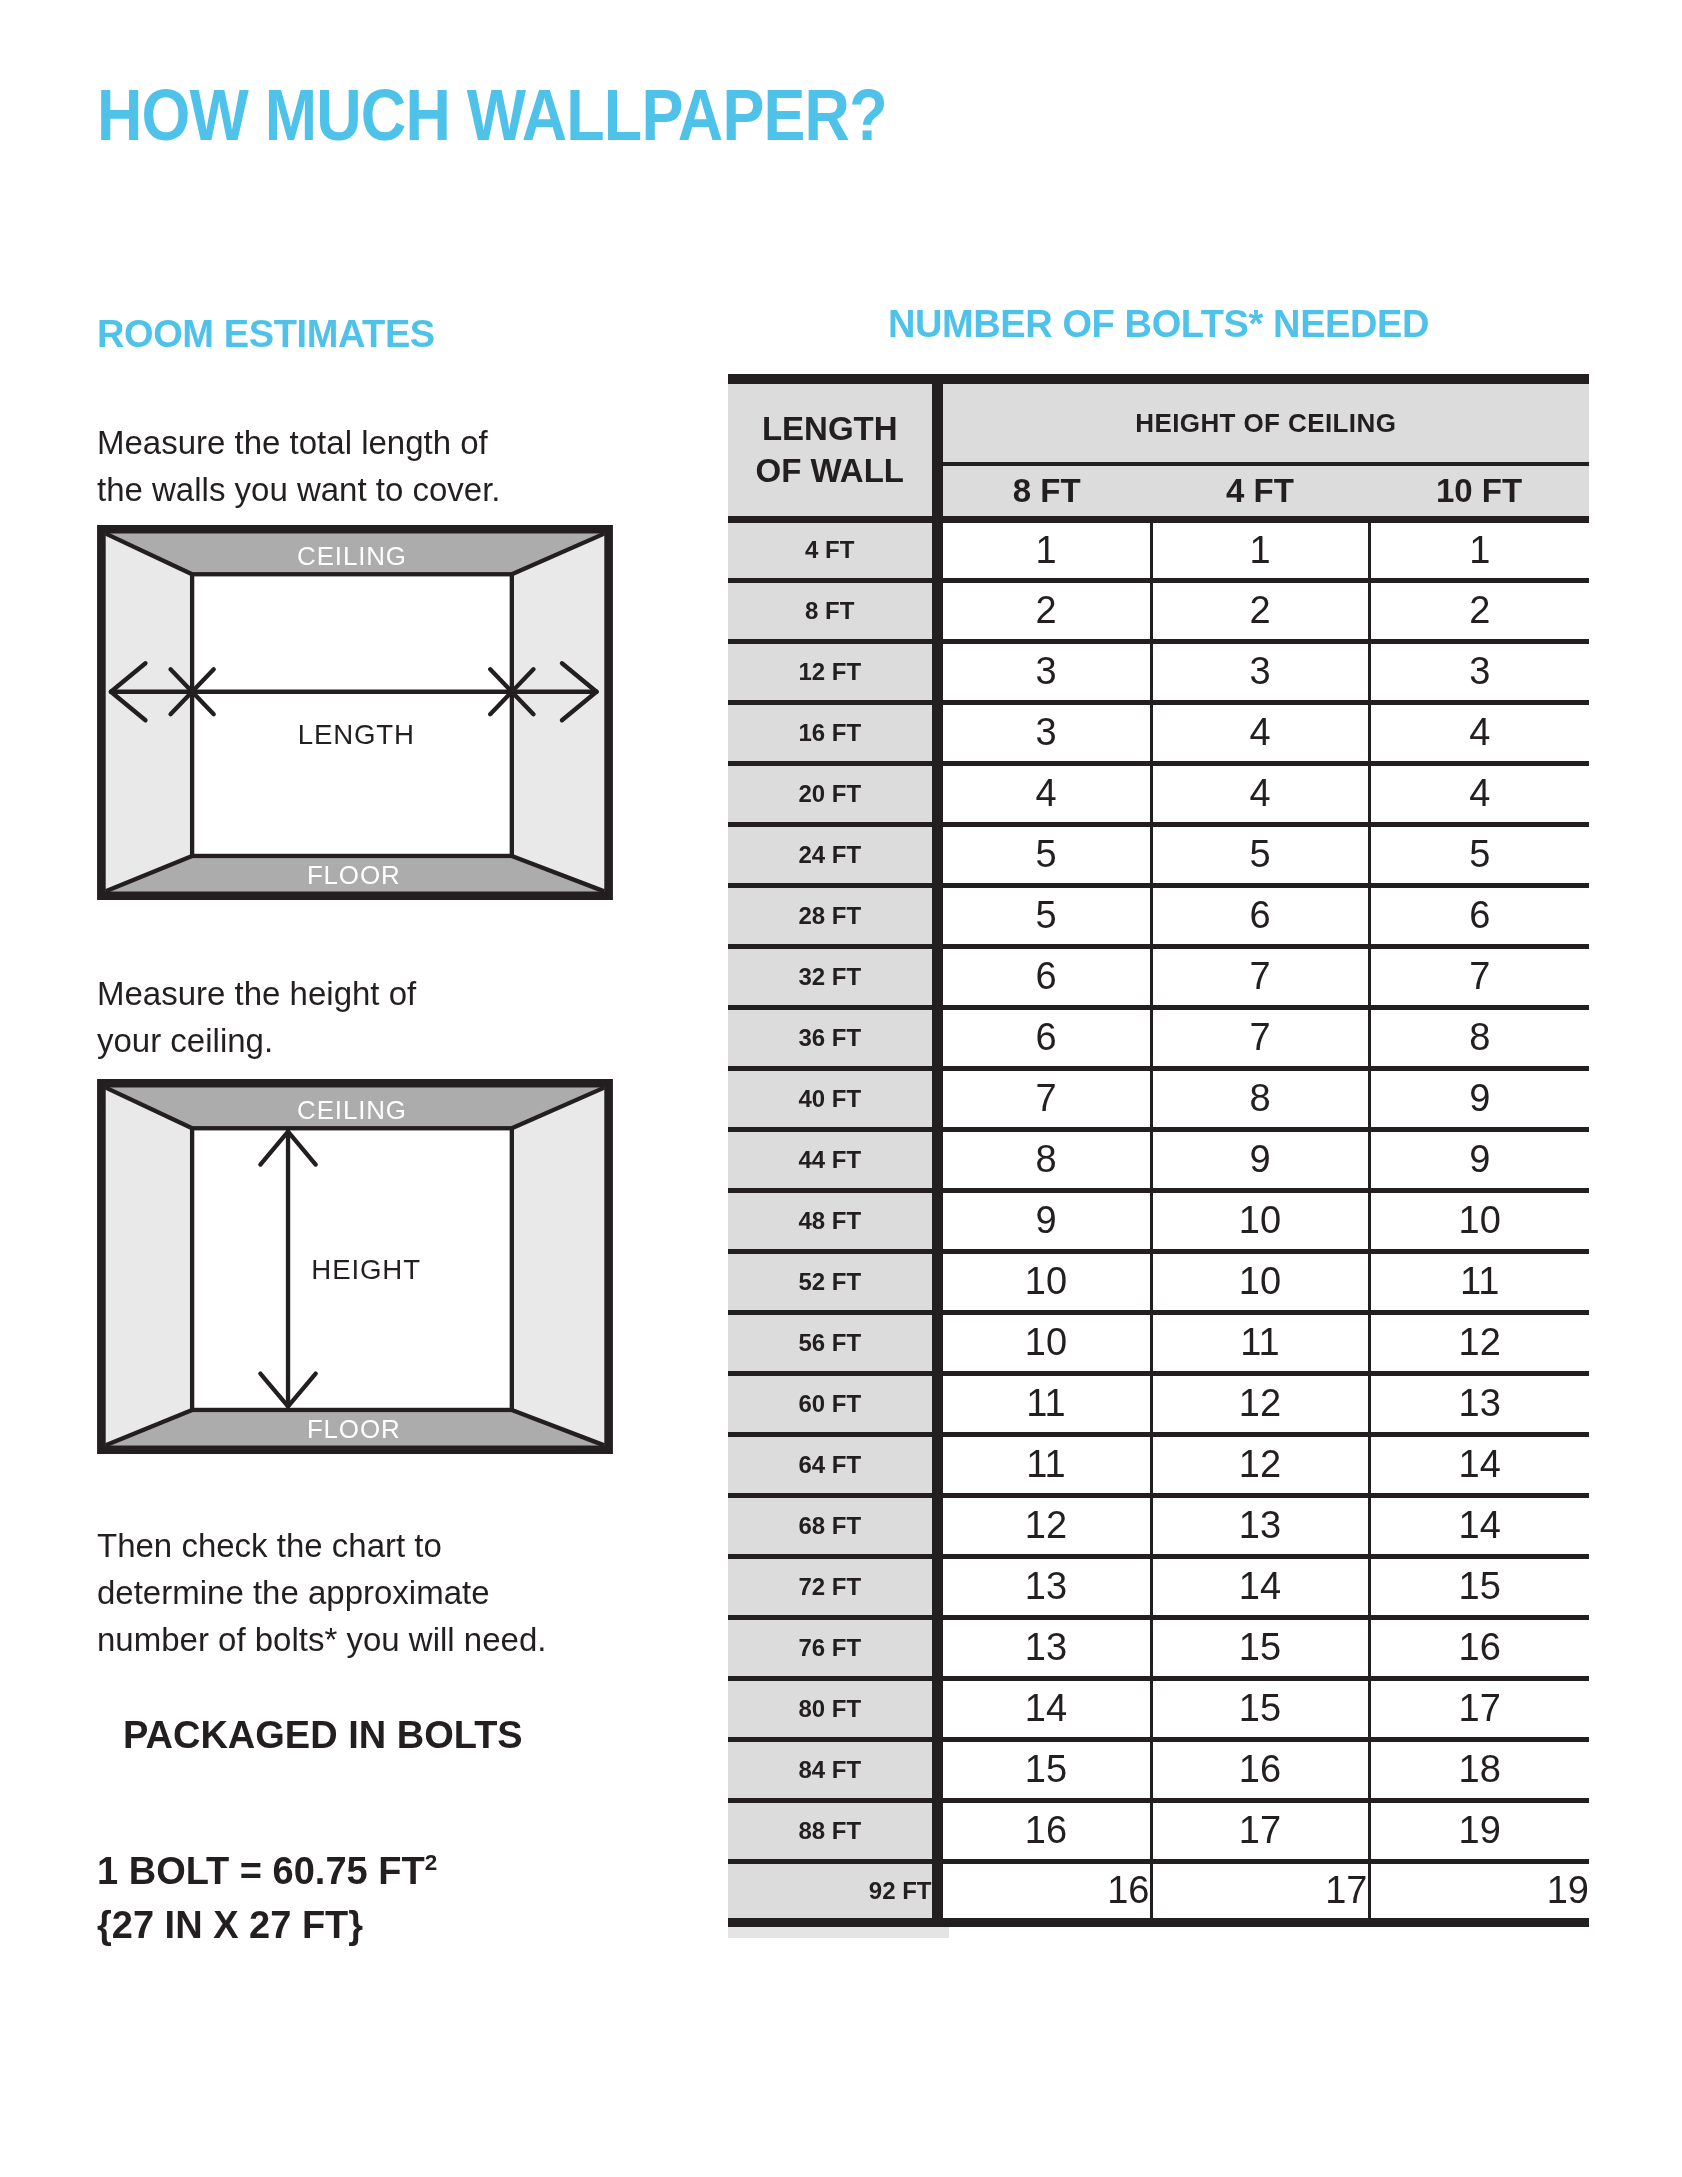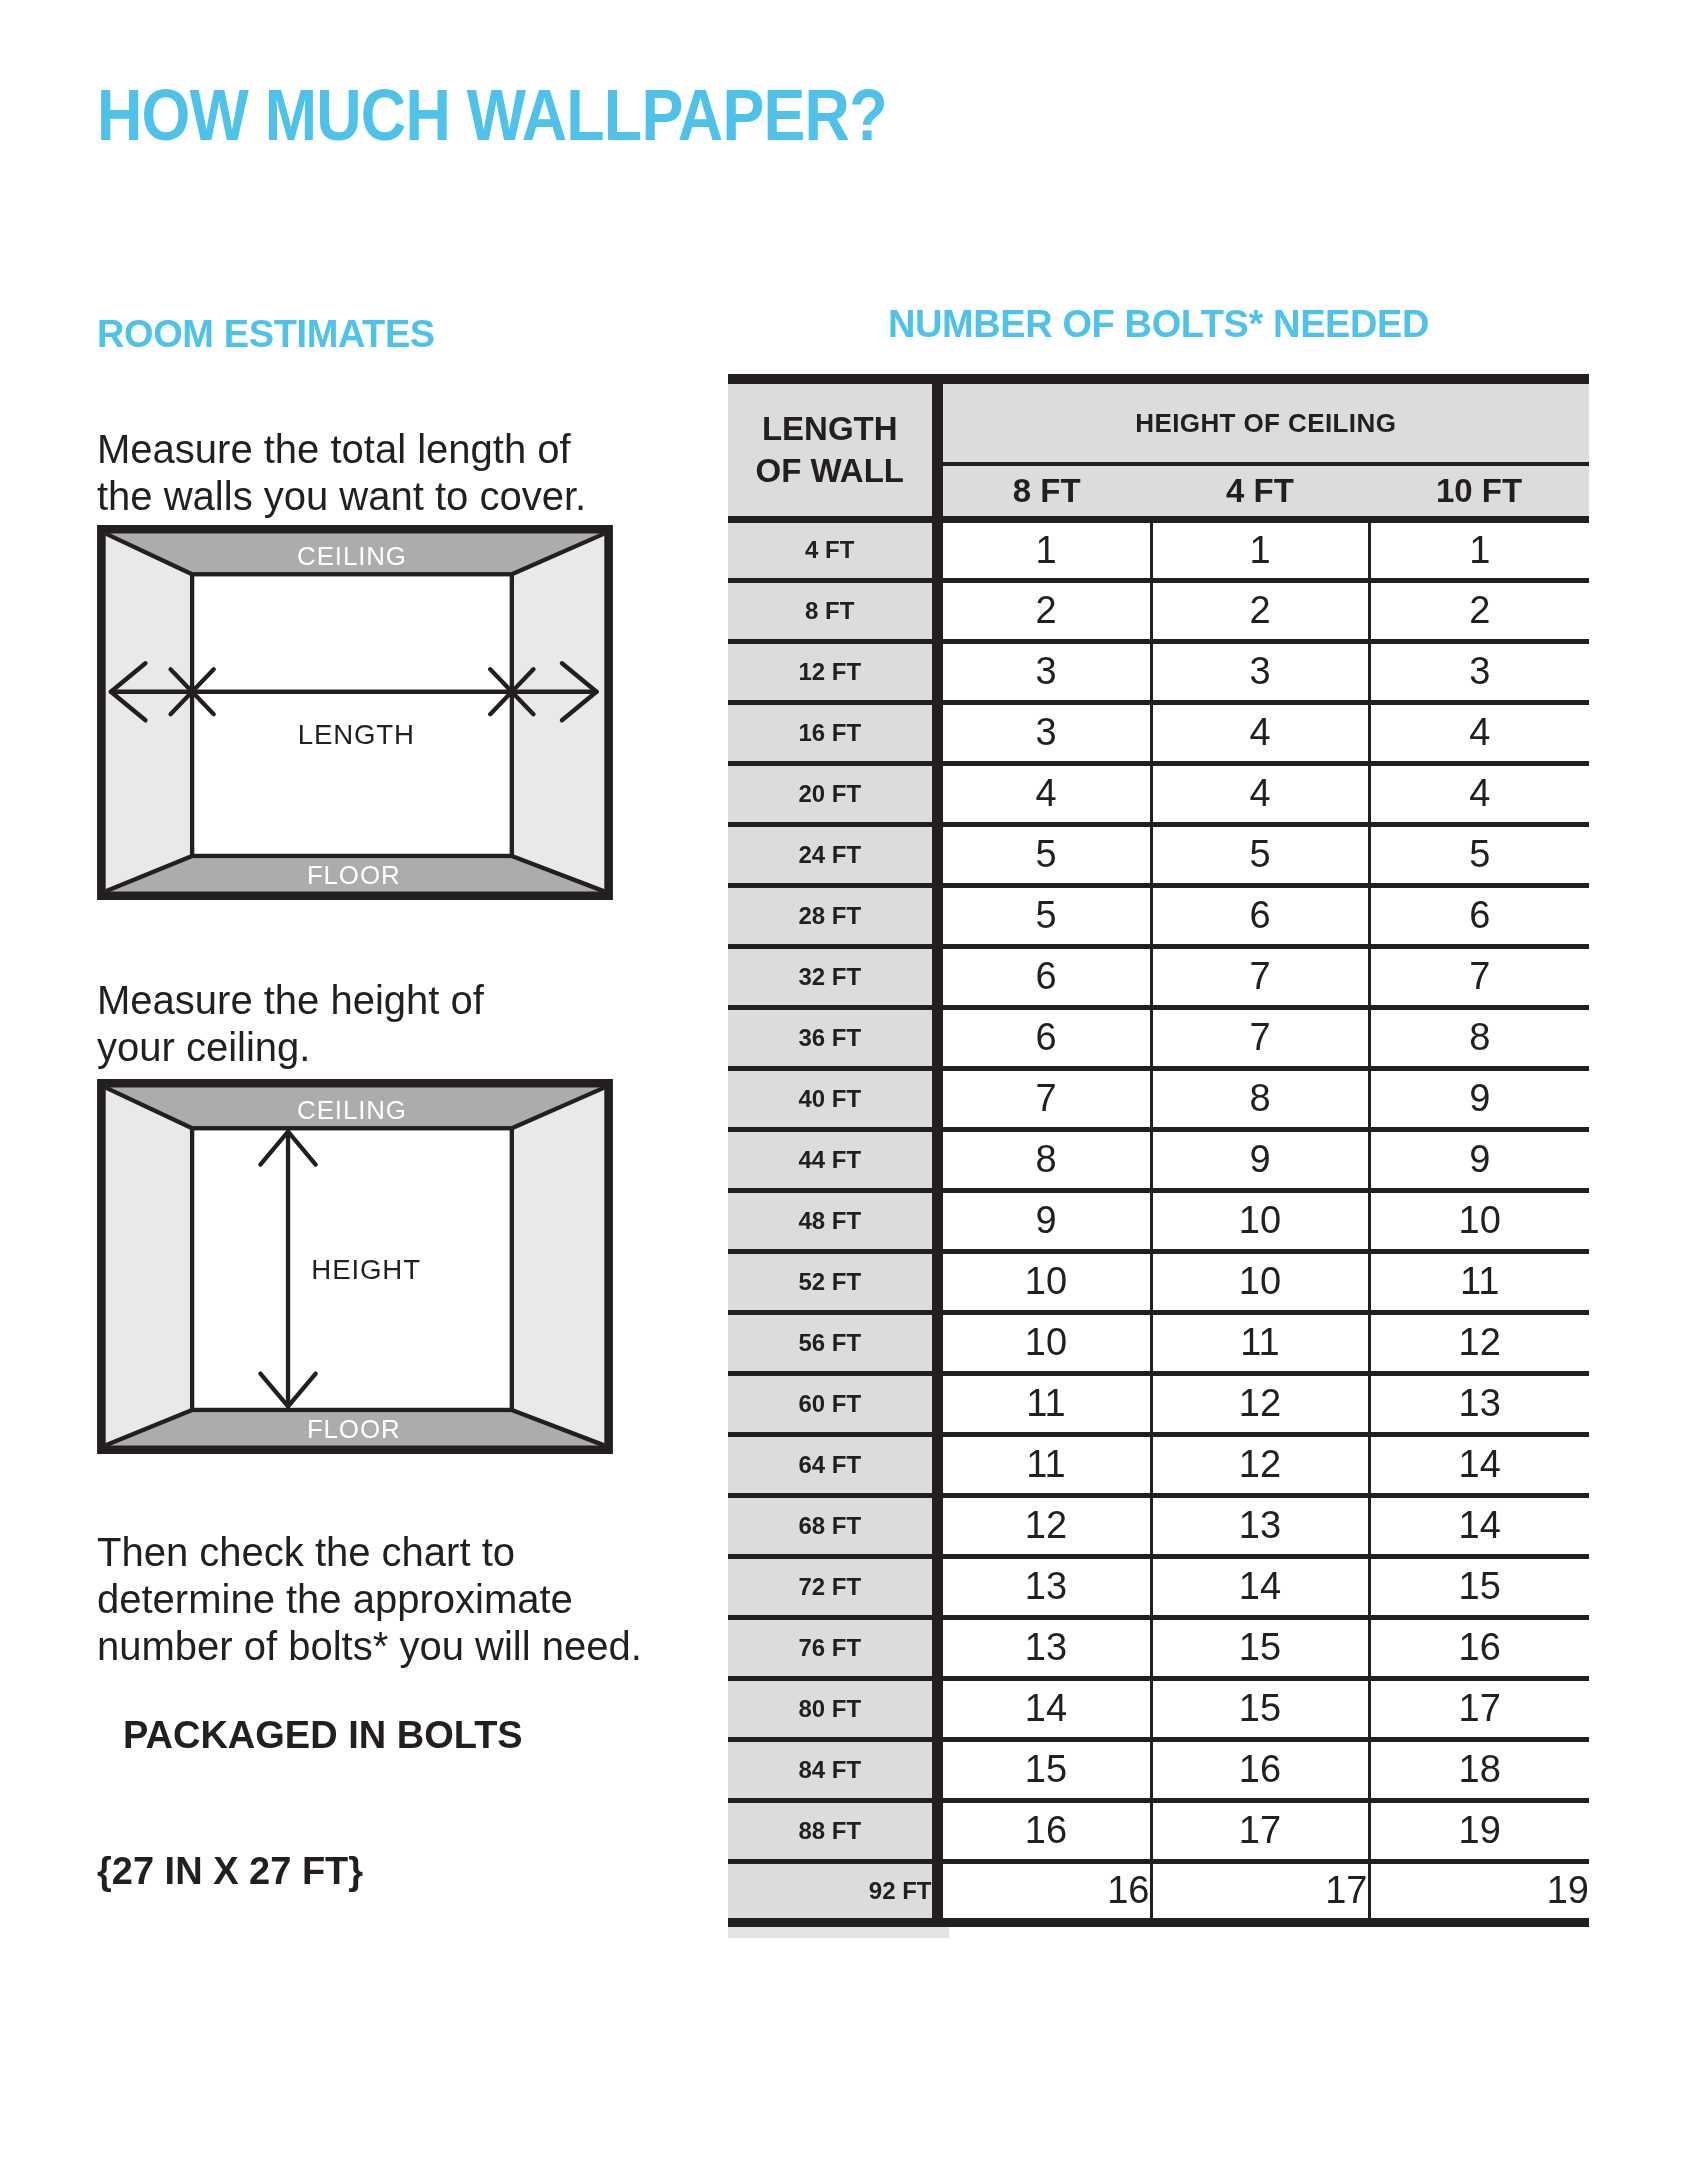--- a/index.html
+++ b/index.html
@@ -26,21 +26,21 @@
   }
   
   .section-heading{
     font-size:38px;font-weight:bold;color:var(--accent);
     letter-spacing:-0.4px;white-space:nowrap;text-align:right;
   }
   #room-heading{left:97px;top:313px;}
   #table-heading{left:728px;top:303px;width:861px;text-align:center;white-space:nowrap;}
   
   .instruction{
-    font-size:40px;line-height:47px;white-space:pre-line;color:var(--ink);
+    font-size:33px;line-height:47px;white-space:pre-line;color:var(--ink);
   }
   #inst-length{left:97px;top:386px;}
   #inst-height{left:97px;top:937px;}
   #inst-chart{left:97px;top:1489px;}
   
   .diagram{left:97px;}
   #diagram-length{top:525px;}
   #diagram-height{top:1079px;}
   .diagram text{font-family:"Liberation Sans", sans-serif;}
   .diag-label-white{fill:#ffffff;font-size:30px;letter-spacing:1px;}
@@ -169,20 +169,21 @@
 
 <p id="inst-chart" class="abs instruction">Then check the chart to
 determine the approximate
 number of bolts* you will need.</p>
 
 <div class="abs footnote">
   <div class="indent">PACKAGED IN BOLTS</div>
 </div>
 
 <div class="abs bolt-info">
+  <div><span>1 BOLT = 60.75 FT</span><sup>2</sup></div>
   <div>{27 IN X 27 FT}</div>
 </div>
 
 <div id="table-heading" class="abs section-heading">NUMBER OF BOLTS* NEEDED</div>
 
 <div class="abs table-wrap">
   <table class="bolts">
     <colgroup>
         <col style="width:209px">
         <col style="width:214px">

